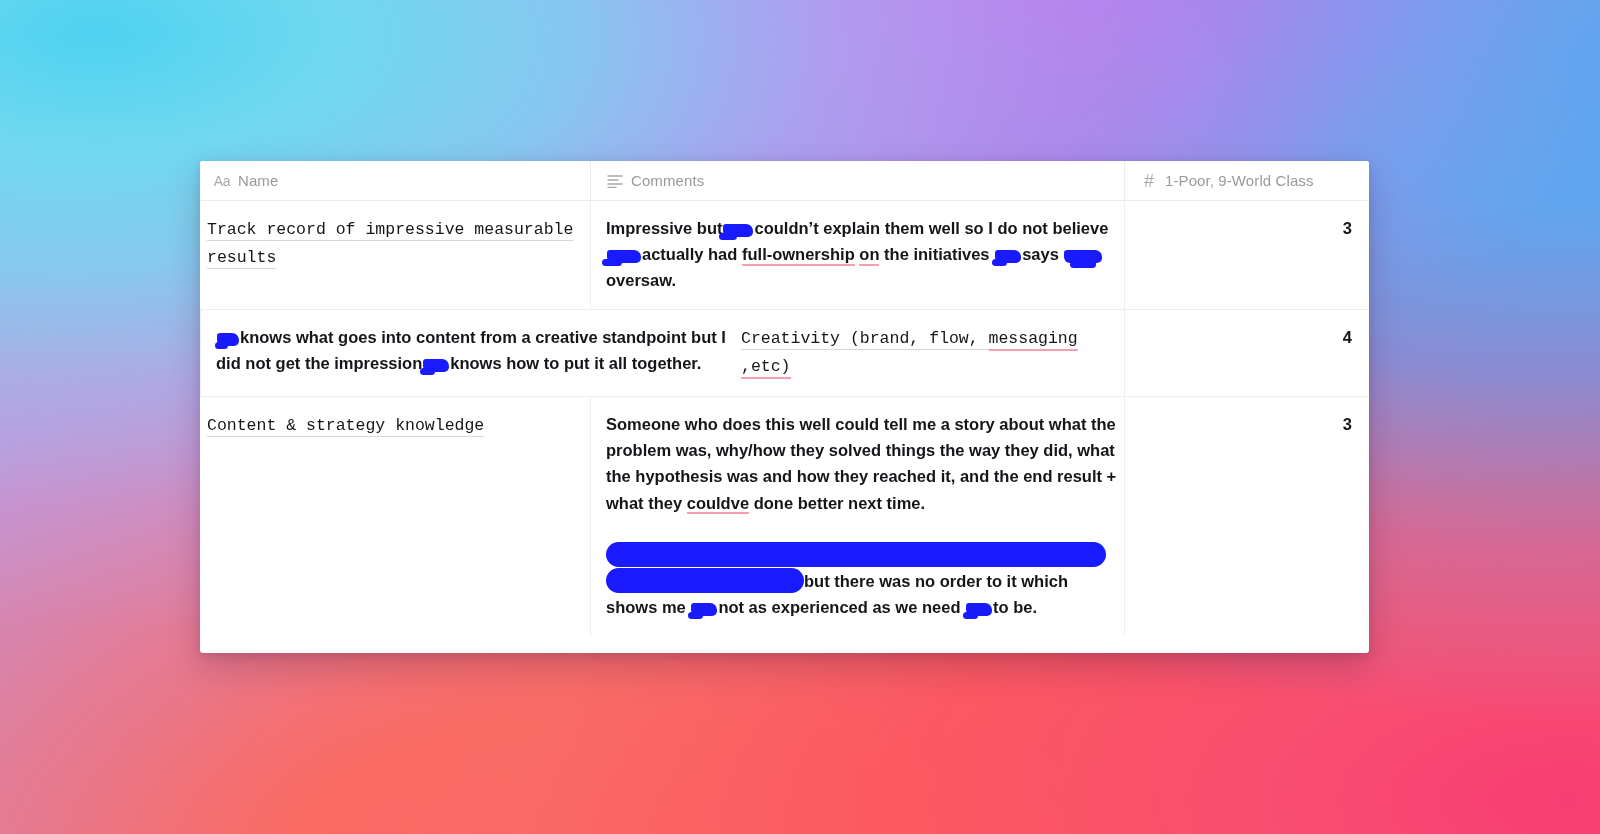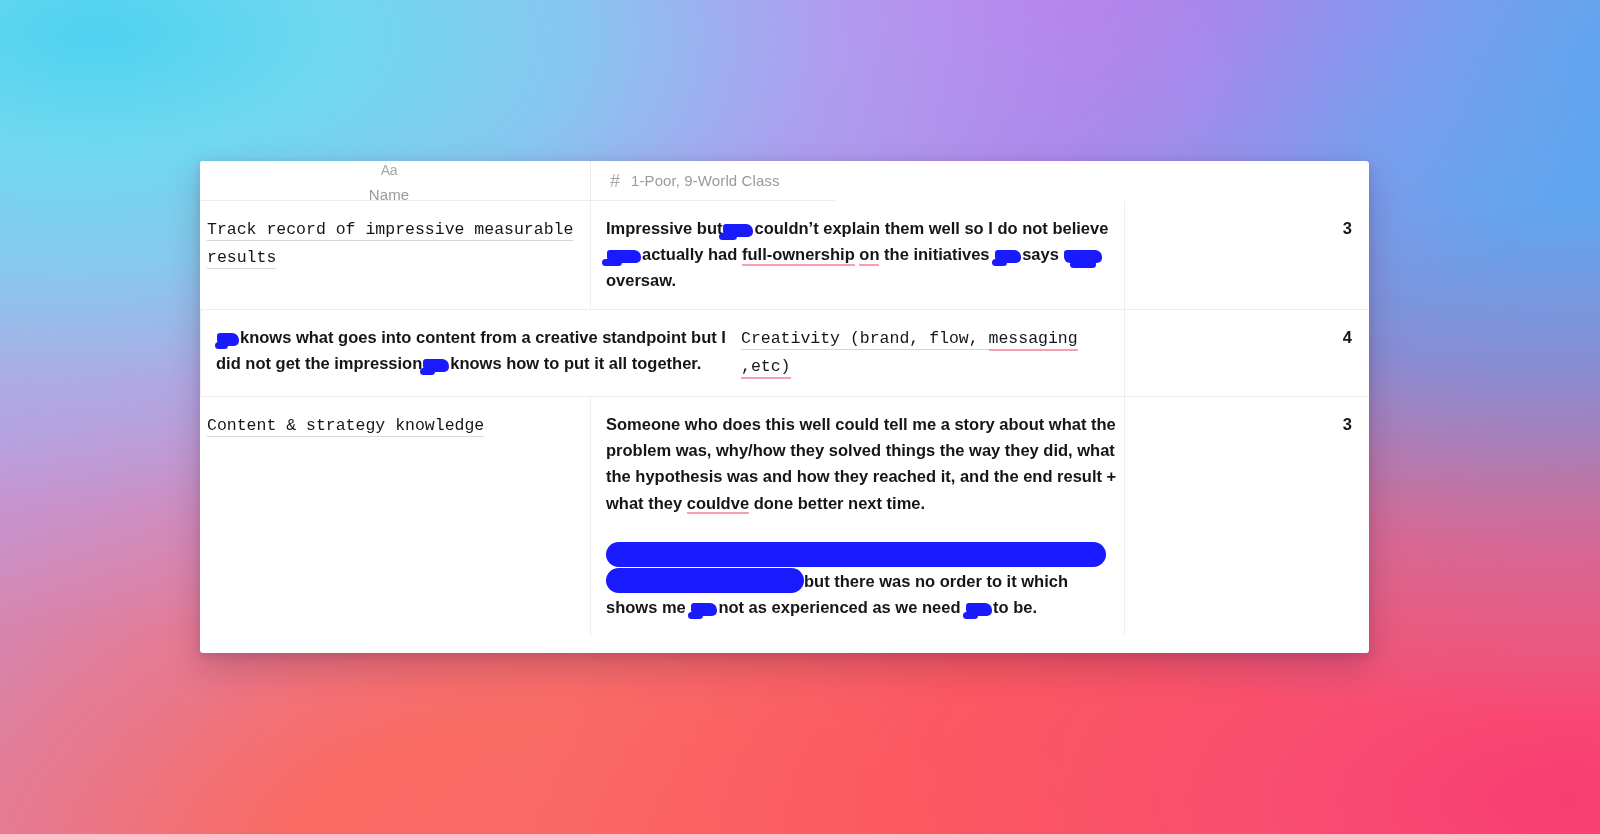--- a/index.html
+++ b/index.html
@@ -72,21 +72,21 @@
     padding: 0 14px 0 6px;
     height: 40px;
     border-bottom: 1px solid #ececeb;
     color: #9a9a97;
     font-size: 15px;
     letter-spacing: 0.1px;
     background: #ffffff;
   }
   .hcell.c-comment,
   .hcell.c-rating { border-left: 1px solid #ececeb; padding-left: 15px; }
-  .hcell.c-name { padding-left: 2px; flex-direction: column; }
+  .hcell.c-name { padding-left: 13px; }
 
   .hicon {
     display: inline-flex;
     align-items: center;
     justify-content: center;
     width: 18px;
     height: 18px;
     flex: 0 0 18px;
     color: #a8a8a6;
   }
@@ -203,20 +203,31 @@
 
     <div class="trow header-row">
 
       <div class="hcell c-name">
         <span class="hicon">
           <span class="aa-glyph">Aa</span>
         </span>
         <span class="hlabel">Name</span>
       </div>
 
+      <div class="hcell c-comment">
+        <span class="hicon">
+          <svg width="16" height="14" viewBox="0 0 16 14" fill="none" aria-hidden="true">
+            <line x1="1" y1="2" x2="15" y2="2" stroke="currentColor" stroke-width="1.3" stroke-linecap="round"></line>
+            <line x1="1" y1="6" x2="11" y2="6" stroke="currentColor" stroke-width="1.3" stroke-linecap="round"></line>
+            <line x1="1" y1="10" x2="15" y2="10" stroke="currentColor" stroke-width="1.3" stroke-linecap="round"></line>
+            <line x1="1" y1="13.4" x2="9" y2="13.4" stroke="currentColor" stroke-width="1.3" stroke-linecap="round"></line>
+          </svg>
+        </span>
+        <span class="hlabel">Comments</span>
+      </div>
 
       <div class="hcell c-rating">
         <span class="hicon">
           <span class="hash-glyph">#</span>
         </span>
         <span class="hlabel">1-Poor, 9-World Class</span>
       </div>
 
     </div>
 

